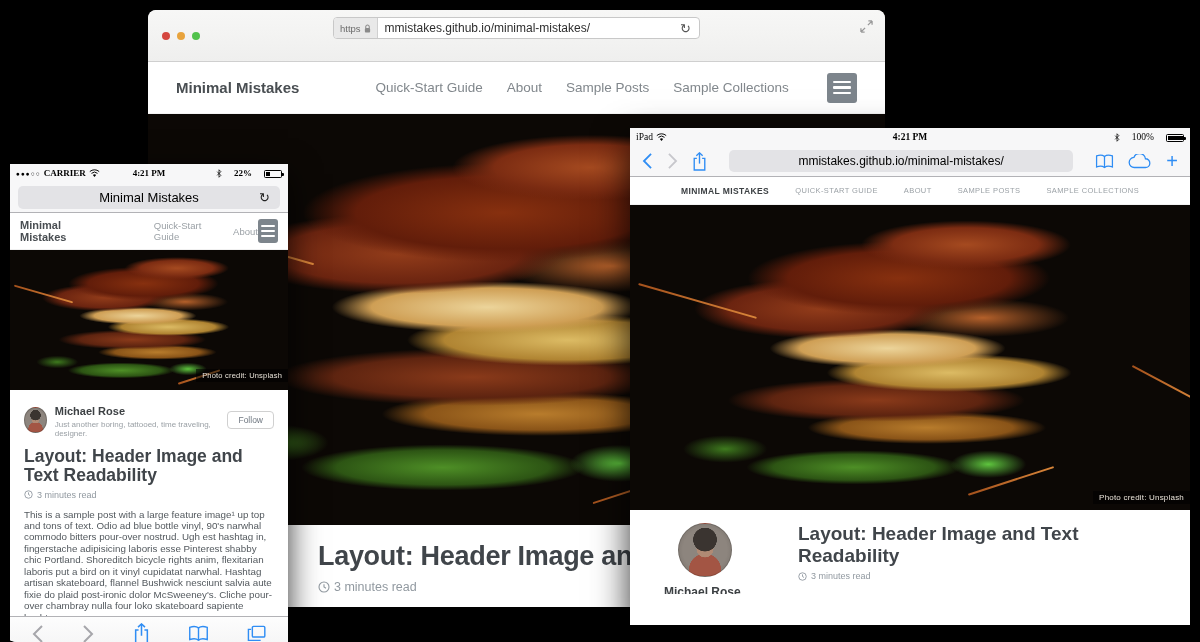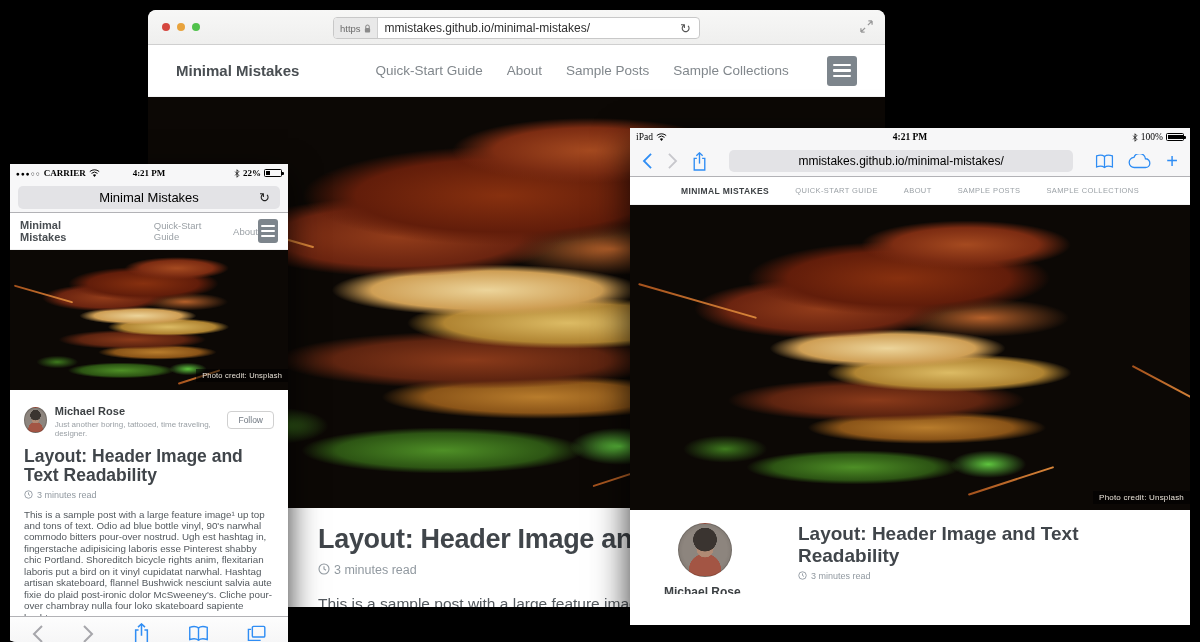--- a/index.html
+++ b/index.html
@@ -29,30 +29,30 @@
   .twig.t3{ width:13%; right:-2%; top:58%; transform:rotate(28deg); }
   .photo-credit{ position:absolute; right:0; bottom:6px; background:rgba(0,0,0,.55); color:#e8e2d8; font-size:8px; padding:2px 6px; letter-spacing:.2px; }
 
   .avatar{ border-radius:50%; background:
       radial-gradient(circle at 50% 30%, #3a3430 0 26%, rgba(0,0,0,0) 27%),
       radial-gradient(circle at 50% 48%, #b08a74 0 22%, rgba(0,0,0,0) 23%),
       radial-gradient(circle at 50% 88%, #a35544 0 30%, rgba(0,0,0,0) 31%),
       radial-gradient(circle, #8d857e 0 60%, #6e6862 100%);
     border:1px solid rgba(0,0,0,.15); }
 
-  .meta-row{ display:flex; gap:4px; color:#9199a0; }
+  .meta-row{ display:flex; align-items:center; gap:4px; color:#9199a0; }
   .hamburger{ background:#7d858c; border-radius:3px; display:flex; flex-direction:column; justify-content:center; align-items:center; gap:3px; cursor:pointer; }
   .hamburger i{ display:block; background:#fff; border-radius:1px; }
 
   svg{ display:block; }
 
   
   #desktop{ position:absolute; left:148px; top:10px; width:737px; height:597px; background:#fff;
             border-radius:8px 8px 0 0; z-index:1; box-shadow:0 14px 40px rgba(0,0,0,.75); overflow:hidden; }
-  .mac-toolbar{ position:relative; height:35px; background:linear-gradient(#f7f7f6,#efefee);
+  .mac-toolbar{ position:relative; height:52px; background:linear-gradient(#f7f7f6,#efefee);
                 border-bottom:1px solid #cfcfcf; border-radius:8px 8px 0 0; display:flex; align-items:center; }
   .traffic{ display:flex; gap:7px; margin-left:14px; }
   .traffic b{ width:8px; height:8px; border-radius:50%; display:block; }
   .tl-red{ background:#d5473f; } .tl-yellow{ background:#e8a33d; } .tl-green{ background:#51c24c; }
   .url-field{ position:absolute; left:185px; top:7px; width:367px; height:22px; background:#fff;
               border:1px solid #c8c8c8; border-radius:4px; display:flex; align-items:center; overflow:hidden; }
   .https-badge{ display:flex; align-items:center; gap:3px; background:#e9e9e9; border-right:1px solid #d0d0d0;
                 height:100%; padding:0 6px; font-size:9.5px; color:#6b6b6b; }
   .url-text{ flex:1; font-size:12px; color:#2e2e2e; padding-left:7px; white-space:nowrap; }
   .reload-glyph{ font-size:13px; color:#555; padding:0 8px; cursor:pointer; }
@@ -71,21 +71,21 @@
   .article-desktop .meta-row{ margin-top:8px; font-size:12.5px; }
   .article-desktop p{ margin-top:16px; font-size:15.5px; line-height:1.45; color:#53595e; width:500px; }
 
   
   #iphone{ position:absolute; left:10px; top:164px; width:278px; height:486px; background:#fff; z-index:3;
            box-shadow:0 10px 30px rgba(0,0,0,.8); overflow:hidden; }
   .ios-status{ height:18px; background:#f7f7f8; display:flex; align-items:center; padding:0 6px;
                font-size:9px; font-weight:bold; color:#000;font-family:Liberation Serif, serif; }
   .signal-dots{ font-size:6.5px; letter-spacing:1px; margin-right:3px; }
   .ios-status .time{ position:absolute; left:0; right:0; text-align:center; pointer-events:none; }
-  .ios-status .right{ margin-left:auto; display:flex; align-items:center; gap:3px; }
+  .ios-status .right{ margin-left:auto; display:flex; align-items:flex-end; gap:12px; }
   .battery{ width:18px; height:8px; border:1px solid #000; border-radius:1.5px; position:relative; }
   .battery:after{ content:""; position:absolute; right:-3px; top:2px; width:2px; height:3px; background:#000; border-radius:0 1px 1px 0; }
   .battery i{ position:absolute; left:1px; top:1px; bottom:1px; background:#000; display:block; }
   .ios-urlbar{ position:relative; height:31px; background:#f7f7f8; border-bottom:1px solid #b2b2b6; }
   .ios-urlfield{ position:absolute; left:8px; right:8px; top:4px; height:23px; background:#e3e3e6; border-radius:5px;
                  display:flex; align-items:center; justify-content:center; font-size:13px; color:#000; }
   .ios-urlfield .reload-glyph{ position:absolute; right:2px; color:#222; }
   #iphone .site-nav{ height:37px; padding:0 10px; border-bottom:1px solid #f0f0f0; }
   #iphone .brand{ font-size:11px; font-weight:bold; color:#494e52; }
   #iphone .nav-link{ font-size:9.5px; color:#9ba1a6; cursor:pointer; }

